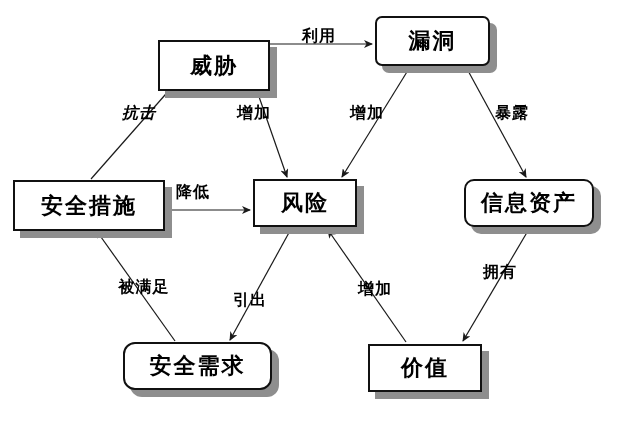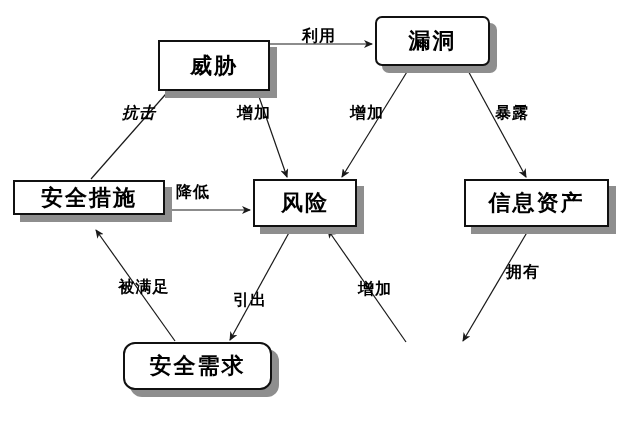--- a/index.html
+++ b/index.html
@@ -35,44 +35,44 @@
     align-items: center;
     justify-content: center;
     font-weight: bold;
     font-size: 22px;
     letter-spacing: 2px;
     color: #000000;
     box-sizing: border-box;
   }
   .node-threat       { left: 158px; top: 16px;  width: 112px; height: 51px; margin-top: 24px; }
   .node-vulnerability{ left: 375px; top: 16px;  width: 115px; height: 50px; border-radius: 7px; }
-  .node-safeguard    { left: 13px;  top: 180px; width: 152px; height: 35px; }
+  .node-safeguard    { left: 13px;  top: 180px; width: 152px; height: 51px; }
   .node-risk         { left: 253px; top: 179px; width: 104px; height: 48px; }
-  .node-asset        { left: 464px; top: 179px; width: 145px; height: 48px; }
+  .node-asset        { left: 464px; top: 179px; width: 130px; height: 48px; border-radius: 10px; }
   .node-requirement  { left: 123px; top: 342px; width: 149px; height: 48px; border-radius: 12px; }
   .node-value        { left: 368px; top: 344px; width: 114px; height: 48px; }
   .edge-label {
     position: absolute;
     transform: translate(-50%, -50%);
     font-size: 16px;
     font-weight: 600;
     color: #000000;
     white-space: nowrap;
     letter-spacing: 1px;
   }
   .lbl-exploit   { left: 319px; top: 36px;  }
   .lbl-resist    { left: 139px; top: 113px; font-style: italic; }
   .lbl-increase1 { left: 254px; top: 113px; }
   .lbl-increase2 { left: 367px; top: 113px; }
   .lbl-expose    { left: 512px; top: 113px; }
   .lbl-reduce    { left: 193px; top: 192px; }
   .lbl-satisfy   { left: 144px; top: 287px; }
   .lbl-derive    { left: 250px; top: 272px; margin-top: 28px; }
   .lbl-increase3 { left: 375px; top: 289px; }
-  .lbl-own       { left: 500px; top: 272px; margin-left: 23px; }
+  .lbl-own       { left: 500px; top: 272px; }
 </style>
 </head>
 <body>
 
 <div class="canvas">
 
   <svg class="edges-svg" viewBox="0 0 626 423" xmlns="http://www.w3.org/2000/svg">
     <defs>
       <marker id="arrow" markerWidth="10" markerHeight="8" refX="8" refY="4" orient="auto" markerUnits="userSpaceOnUse">
         <path d="M0,0 L9,4 L0,8 L2.5,4 z" fill="#1a1a1a"></path>
@@ -89,20 +89,21 @@
     <line x1="406" y1="342" x2="328" y2="230" marker-end="url(#arrow)"></line>
     <line x1="529" y1="229" x2="463" y2="341" marker-end="url(#arrow)"></line>
   </svg>
 
   <div class="node node-threat">威胁</div>
   <div class="node node-vulnerability">漏洞</div>
   <div class="node node-safeguard">安全措施</div>
   <div class="node node-risk">风险</div>
   <div class="node node-asset">信息资产</div>
   <div class="node node-requirement">安全需求</div>
+  <div class="node node-value">价值</div>
 
   <div class="edge-label lbl-exploit">利用</div>
   <div class="edge-label lbl-resist">抗击</div>
   <div class="edge-label lbl-increase1">增加</div>
   <div class="edge-label lbl-increase2">增加</div>
   <div class="edge-label lbl-expose">暴露</div>
   <div class="edge-label lbl-reduce">降低</div>
   <div class="edge-label lbl-satisfy">被满足</div>
   <div class="edge-label lbl-derive">引出</div>
   <div class="edge-label lbl-increase3">增加</div>

